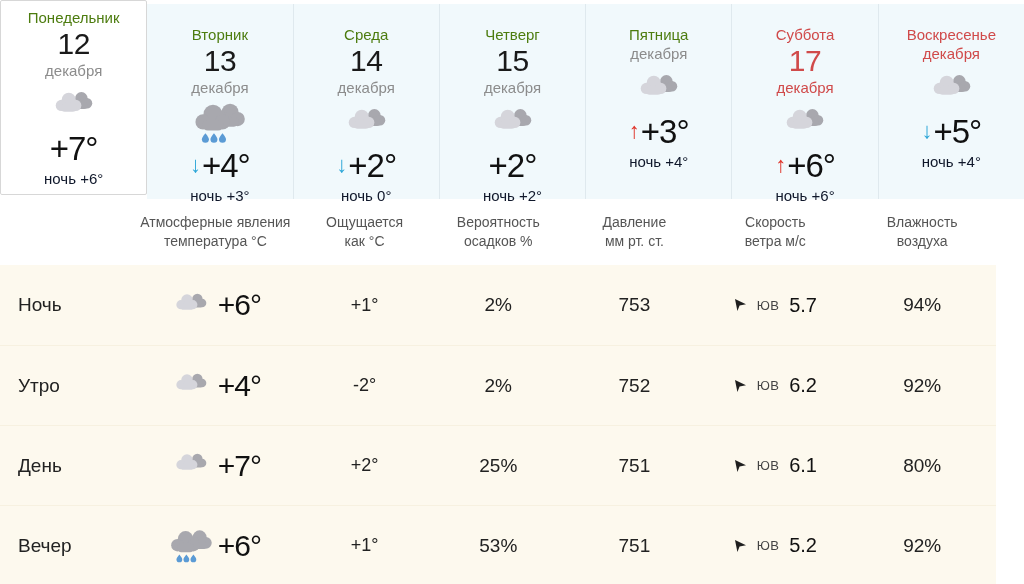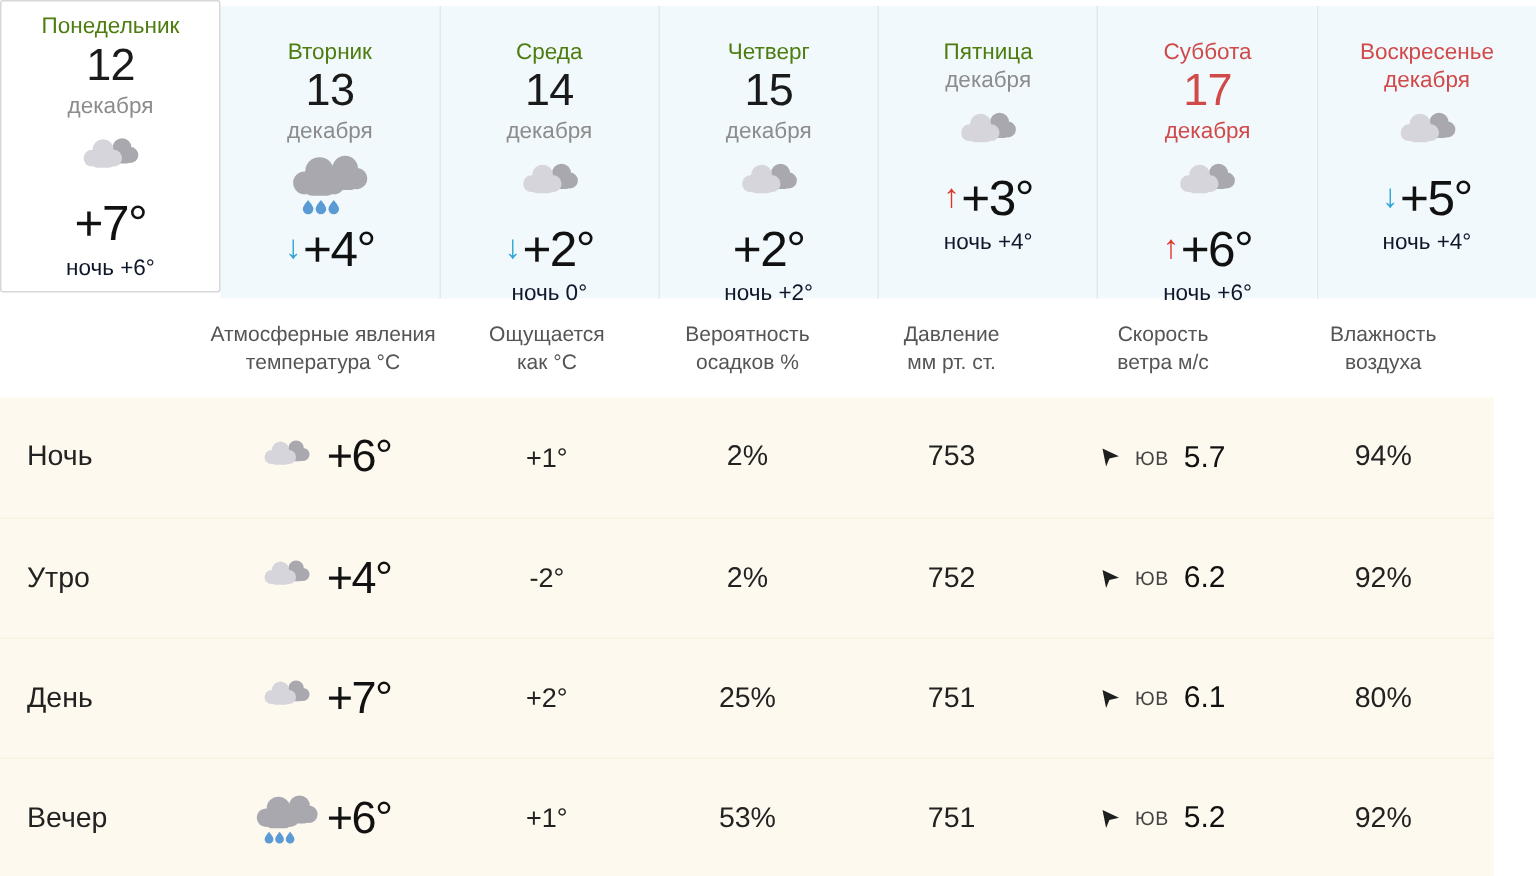--- a/index.html
+++ b/index.html
@@ -235,20 +235,21 @@
             <path d="M12 34 c2.6 3.3 3.7 4.8 3.7 6.3 a3.7 3.7 0 0 1 -7.4 0 c0-1.5 1.1-3 3.7-6.3z"></path>
             <path d="M21 34 c2.6 3.3 3.7 4.8 3.7 6.3 a3.7 3.7 0 0 1 -7.4 0 c0-1.5 1.1-3 3.7-6.3z"></path>
             <path d="M30 34 c2.6 3.3 3.7 4.8 3.7 6.3 a3.7 3.7 0 0 1 -7.4 0 c0-1.5 1.1-3 3.7-6.3z"></path>
           </g>
         </svg>
       </div>
       <div class="temp-row">
         <span class="trend down">↓</span>
         <span class="temp-main">+4°</span>
       </div>
+      <div class="night-temp">ночь +3°</div>
     </div>
     <div class="day-card">
       <div class="dow">Среда</div>
       <div class="daynum">14</div>
       <div class="month">декабря</div>
       <div class="icon-slot">
         <svg width="51.3" height="32.3" viewBox="0 0 54 46">
           <g fill="#a8a8ae">
             <circle cx="38" cy="12" r="9"></circle>
             <circle cx="46" cy="19" r="7.5"></circle>

